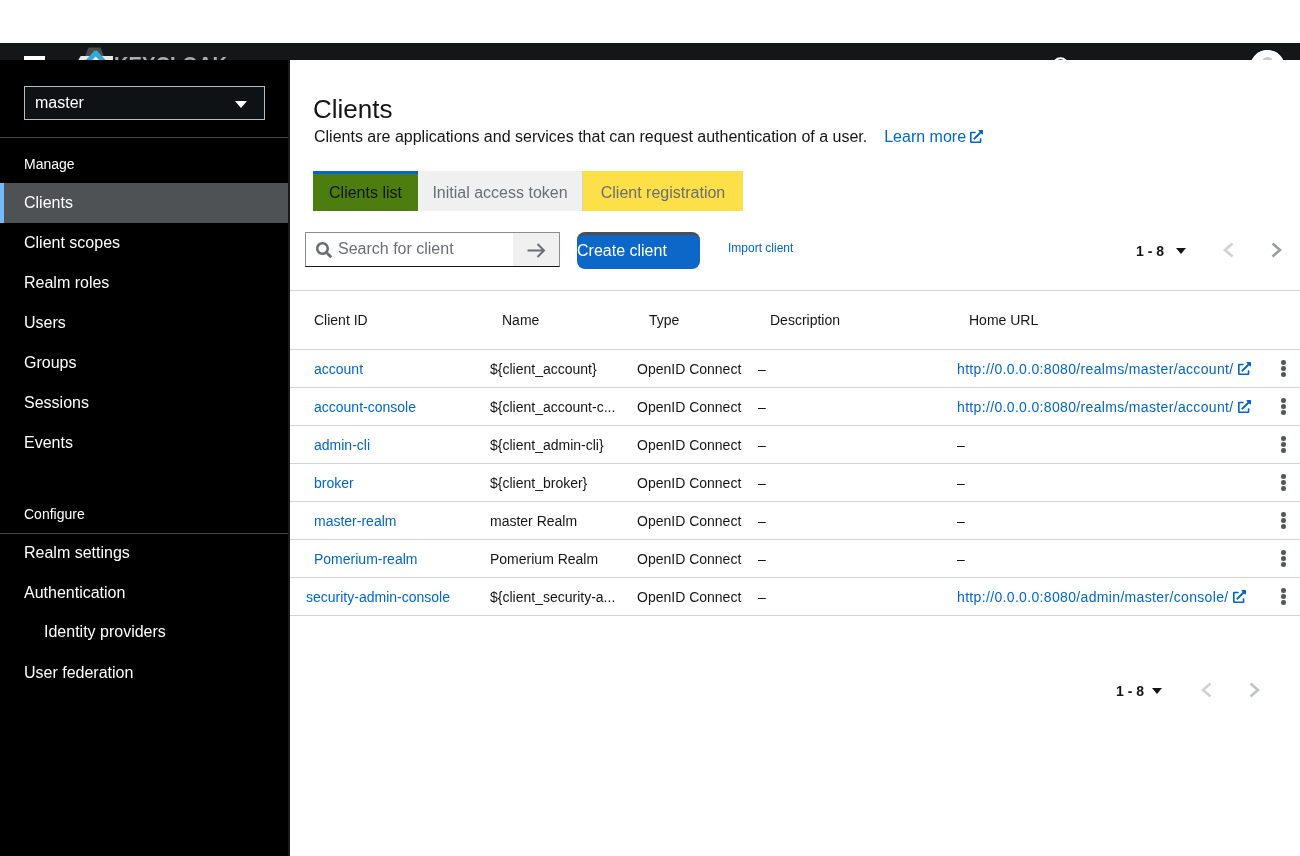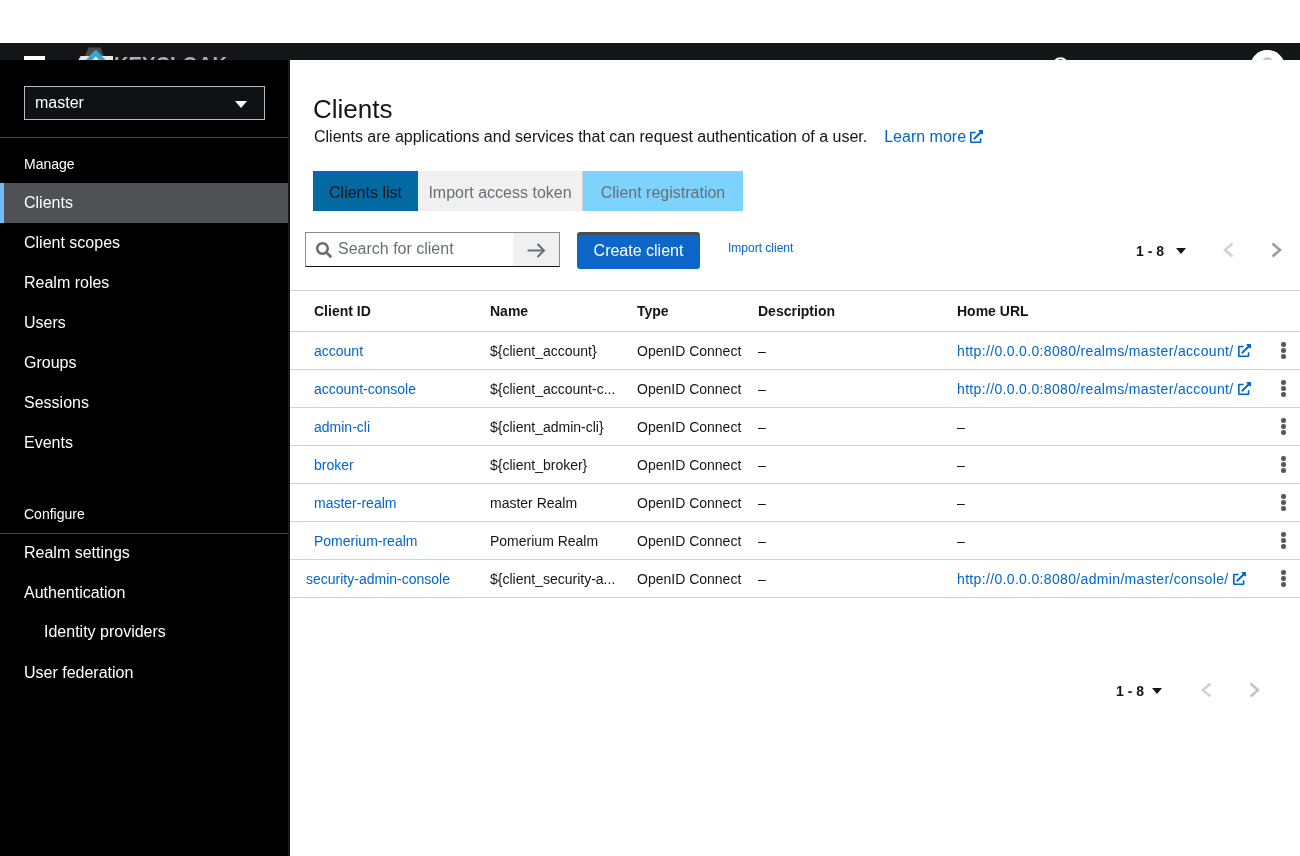--- a/index.html
+++ b/index.html
@@ -35,45 +35,45 @@
 
 #content { position:absolute; left:290px; top:60px; width:1010px; height:796px; background:#fff; }
 h1 { position:absolute; left:23px; top:36px; font-size:26px; font-weight:400; line-height:26px; color:#151515; }
 #desc { position:absolute; left:24px; top:68px; font-size:16px; line-height:17px; color:#151515; }
 #desc a { color:#0066cc; text-decoration:none; margin-left:17px; }
 
 
 #tabs { position:absolute; left:0px; top:111px; height:40px; }
 .tab { position:absolute; top:0; height:40px; font-size:16px; display:flex;
   align-items:center; justify-content:center; }
-.tab1 { left:23px; width:105px; background:#0369a1; border-top:3px solid #0066cc; color:#151515; }
+.tab1 { left:23px; width:105px; background:#4d7c0f; border-top:3px solid #0066cc; color:#151515; }
 .tab2 { left:128px; width:165px; background:#f0f0f0; color:#6a6e73; padding-top:3px;
   border-right:1px solid #d2d2d2; }
-.tab3 { left:293px; width:160px; background:#7dd3fc; color:#6a6e73; padding-top:3px; }
+.tab3 { left:293px; width:160px; background:#fde047; color:#6a6e73; padding-top:3px; }
 
 
 #searchbox { position:absolute; left:15px; top:172px; width:208px; height:35px;
   border:1px solid #8a8d90; border-bottom-color:#151515; border-right:none; background:#fff; }
 #searchbox svg { position:absolute; left:10px; top:9px; }
 #searchbox .ph { position:absolute; left:32px; top:7px; color:#6a6e73; font-size:16px; }
 #searcharrow { position:absolute; left:223px; top:172px; width:47px; height:35px; background:#f0f0f0;
   border:1px solid #8a8d90; border-bottom-color:#151515; border-left:none; text-align:center; }
 #createbtn { position:absolute; left:287px; top:172px; width:123px; height:37px; background:#0d67c8;
-  border-top:3px solid #4c4f52; border-radius:3px; color:#fff; font-size:16px; text-align:center;
+  border-top:3px solid #4c4f52; border-radius:8px; color:#fff; font-size:16px; text-align:left;
   line-height:31px; }
 #importlink { position:absolute; left:438px; top:181px; color:#0066cc; font-size:12px; }
 .pgtext { position:absolute; font-size:14px; font-weight:700; color:#151515; }
 .pgcaret { position:absolute; width:0; height:0; border-left:5px solid transparent;
   border-right:5px solid transparent; border-top:6px solid #151515; }
 
 
 table { position:absolute; left:0; top:230px; width:1010px; border-collapse:collapse;
   font-size:14px; color:#151515; }
-th { text-align:left; font-weight:700; height:41px; border-top:1px solid #d2d2d2;
-  border-bottom:1px solid #d2d2d2; padding:0; }
+th { text-align:left; font-weight:400; height:59px; border-top:1px solid #d2d2d2;
+  border-bottom:1px solid #d2d2d2; padding:12px; }
 td { height:38px; border-bottom:1px solid #d2d2d2; padding:0; }
 td a { color:#0066cc; text-decoration:none; }
 td a.url { letter-spacing:0.34px; }
 td svg.ext { margin-left:4px; vertical-align:-1px; }
 .dot { display:block; width:4.5px; height:4.5px; border-radius:50%; background:#54585c; margin:1.5px auto; }
 </style>
 </head>
 <body>
 
 <div id="masthead">
@@ -127,21 +127,21 @@
 <div id="content">
   <h1>Clients</h1>
   <div id="desc">Clients are applications and services that can request authentication of a user.<a href="#">Learn more
     <svg width="13" height="13" viewBox="0 0 512 512" style="vertical-align:-1px;">
           <path fill="#0066cc" d="M432 320h-32a16 16 0 0 0-16 16v112H64V128h144a16 16 0 0 0 16-16V80a16 16 0 0 0-16-16H48a48 48 0 0 0-48 48v352a48 48 0 0 0 48 48h352a48 48 0 0 0 48-48V336a16 16 0 0 0-16-16zM488 0H360c-21.37 0-32.05 25.91-17 41l35.73 35.73L135 320.37a24 24 0 0 0 0 34L157.67 377a24 24 0 0 0 34 0l243.61-243.68L471 169c15 15 41 4.5 41-17V24a24 24 0 0 0-24-24z"></path>
         </svg></a>
   </div>
 
   <div id="tabs">
     <div class="tab tab1">Clients list</div>
-    <div class="tab tab2">Import access token</div>
+    <div class="tab tab2">Initial access token</div>
     <div class="tab tab3">Client registration</div>
   </div>
 
   <div id="searchbox">
     <svg width="16" height="16" viewBox="0 0 512 512">
         <path fill="#6a6e73" d="M505 442.7L405.3 343c-4.5-4.5-10.6-7-17-7H372c27.6-35.3 44-79.7 44-128C416 93.1 322.9 0 208 0S0 93.1 0 208s93.1 208 208 208c48.3 0 92.7-16.4 128-44v16.3c0 6.4 2.5 12.5 7 17l99.7 99.7c9.4 9.4 24.6 9.4 33.9 0l28.3-28.3c9.4-9.4 9.4-24.6.1-34zM208 336c-70.7 0-128-57.2-128-128 0-70.7 57.2-128 128-128 70.7 0 128 57.2 128 128 0 70.7-57.2 128-128 128z"></path>
       </svg>
     <span class="ph">Search for client</span>
   </div>
   <div id="searcharrow"><svg width="21" height="17" viewBox="0 0 21 17" style="margin-top:9px;">

